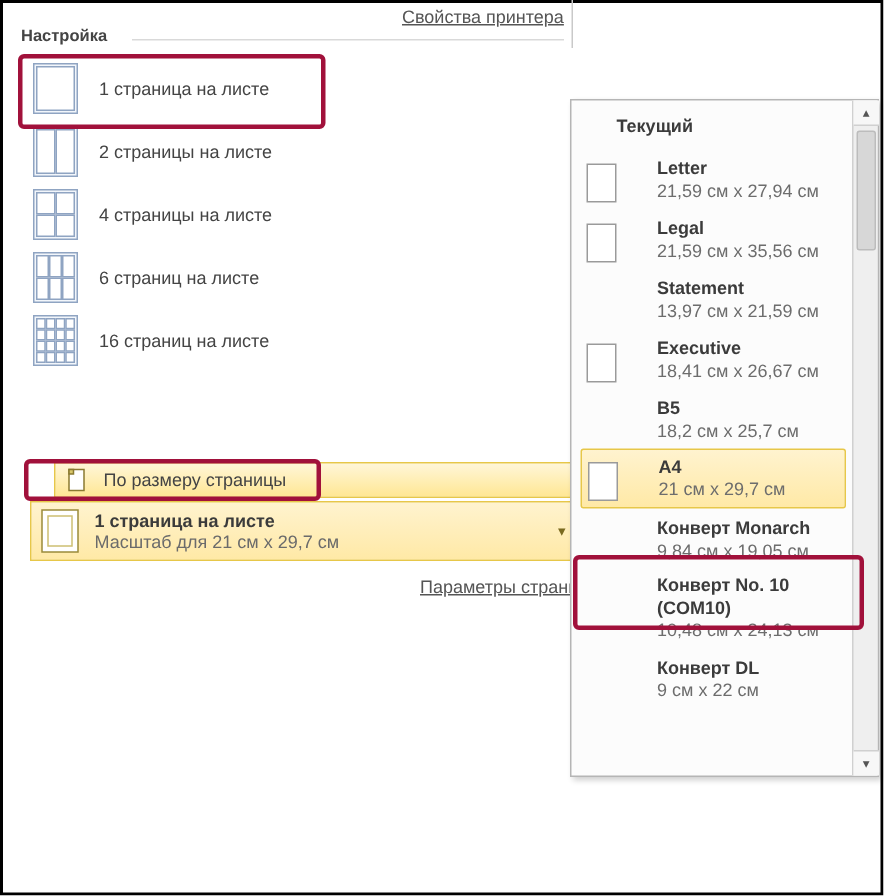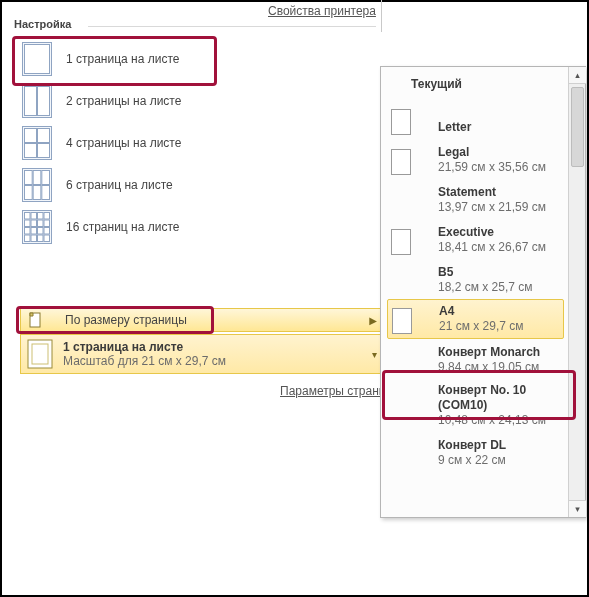--- a/index.html
+++ b/index.html
@@ -50,23 +50,23 @@
     position: absolute;
     border: 3px solid #a1113b;
     border-radius: 4px;
     pointer-events: none;
   }
   .hl1 { left: 12px; top: 36px; width: 205px; height: 50px; }
   .hl2 { left: 16px; top: 306px; width: 198px; height: 28px; }
   .hl3 { left: 382px; top: 370px; width: 194px; height: 50px; }
 
   .submenu-row {
-    position: absolute; left: 20px; top: 308px;
+    position: absolute; left: 36px; top: 308px;
     width: 370px; height: 24px;
-    display: flex; align-items: center; gap: 20px;
+    display: flex; align-items: center; gap: 8px;
     padding: 0 6px;
     background: linear-gradient(#fff6d8, #ffe794);
     border: 1px solid #e7c749;
   }
   .submenu-row .arrow {
     margin-left: auto; color: #7a6a20; font-size: 10px; padding-right: 6px;
   }
 
   .selected-block {
     position: absolute; left: 20px; top: 334px;
@@ -246,20 +246,21 @@
 
 <span class="page-params">Параметры страницы</span>
 
 <div class="flyout">
   <div class="content" id="flyout-content">
     <div class="head">Текущий</div>
   <div class="size-item">
         <span class="paper"></span>
     <span class="tex">
       <span class="nm">Letter</span>
+      <span class="dim">21,59 см x 27,94 см</span>
     </span>
       </div>
       <div class="size-item">
         <span class="paper"></span>
     <span class="tex">
       <span class="nm">Legal</span>
       <span class="dim">21,59 см x 35,56 см</span>
     </span>
       </div>
       <div class="size-item noicon">

